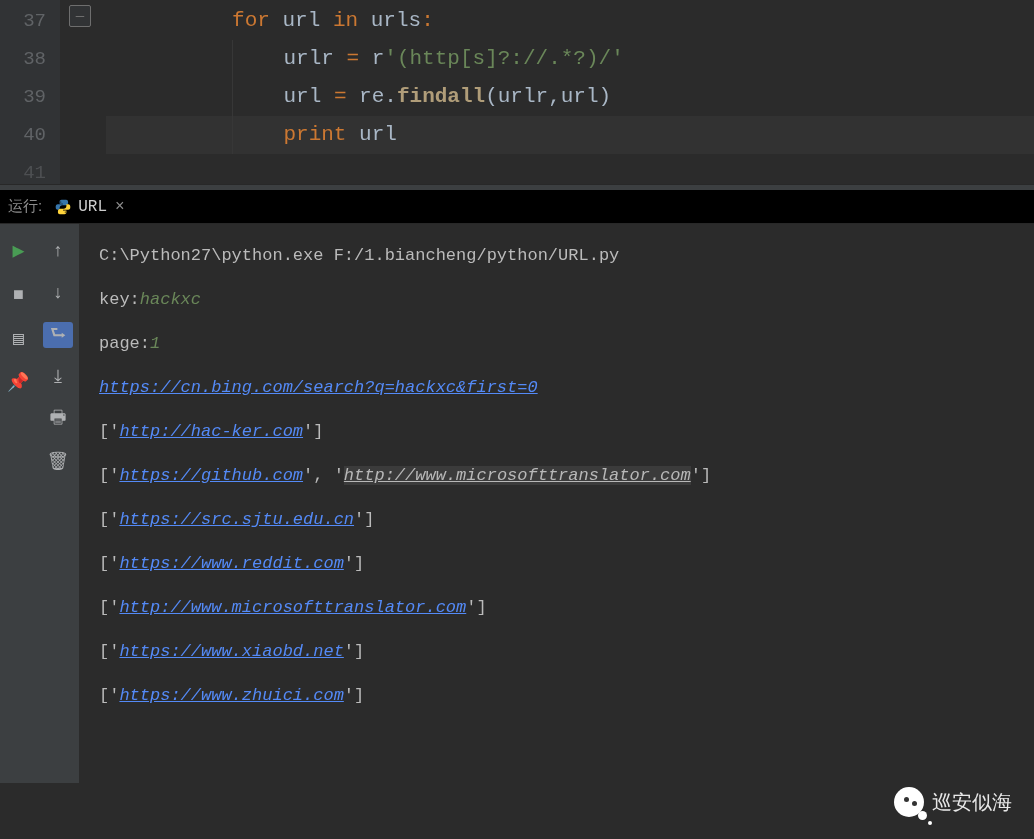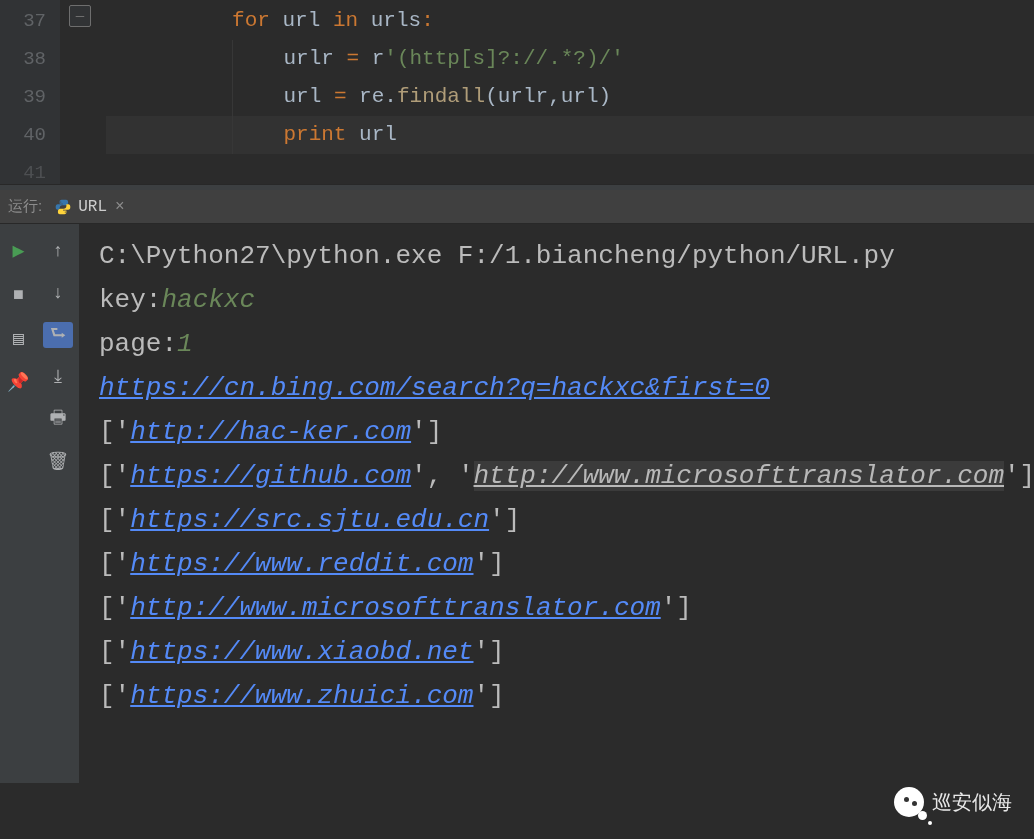--- a/index.html
+++ b/index.html
@@ -38,29 +38,29 @@
     color:#6e6e6e; font-size:14px; line-height:1;
     background:#313335;
   }
   .code { flex:1; padding-top:2px; }
   .code-line { height:38px; line-height:38px; white-space:pre; }
   .code-line.cur { background:#323232; }
   .indent-guide { border-left:1px solid #373737; display:inline-block; height:38px; vertical-align:top; width:1px; }
   .kw-i { color:#cc7832; }
   .op   { color:#cc7832; }
   .str  { color:#6a8759; }
-  .fn   { color:#b09d79; }
+  .fn   { color:#b09d79;font-weight:bold; }
   .id   { color:#a9b7c6; }
 
   
   .divider { height:6px; background:#3c3f41; border-top:1px solid #282828; }
 
   
   .run-header {
-    height:34px; background:#404040;
+    height:34px; background:#000000;
     display:flex; align-items:center;
     padding-left:8px;
     font-size:16px; color:#bbbbbb;
     border-bottom:1px solid #282828;
   }
   .run-header .lbl { color:#8c8c8c; margin-right:12px; font-family:"Microsoft YaHei",sans-serif; font-size:15px;}
   .py-icon {
     width:18px; height:18px;
     display:inline-block;
     margin-right:6px;
@@ -81,21 +81,21 @@
     width:42px; background:#3c3f41;
     display:flex; flex-direction:column; align-items:center;
     padding-top:14px; gap:16px;
     border-left:0;
   }
   .iconcol2 .ic { color:#afb1b3; font-size:18px; cursor:default; height:26px; display:flex; align-items:center; justify-content:center; }
   .iconcol2 .sel { background:#4b6eaf; border-radius:3px; width:30px; padding:3px 0;}
   .console {
     flex:1; background:#2b2b2b;
     padding:10px 6px 10px 20px;
-    font-size:26px;
+    font-size:17px;
     color:#bbbbbb;
     overflow:hidden;
   }
   .cl { height:44px; line-height:44px; white-space:pre; }
   .u-in { color:#6a8759; font-style:italic;text-align:center; }
   .link { color:#548af7; font-style:italic; text-decoration:underline; }
   .link2 { color:#b8b8b8; font-style:italic; text-decoration:underline; background:#3b3b3b;}
 
   
   .wm {

